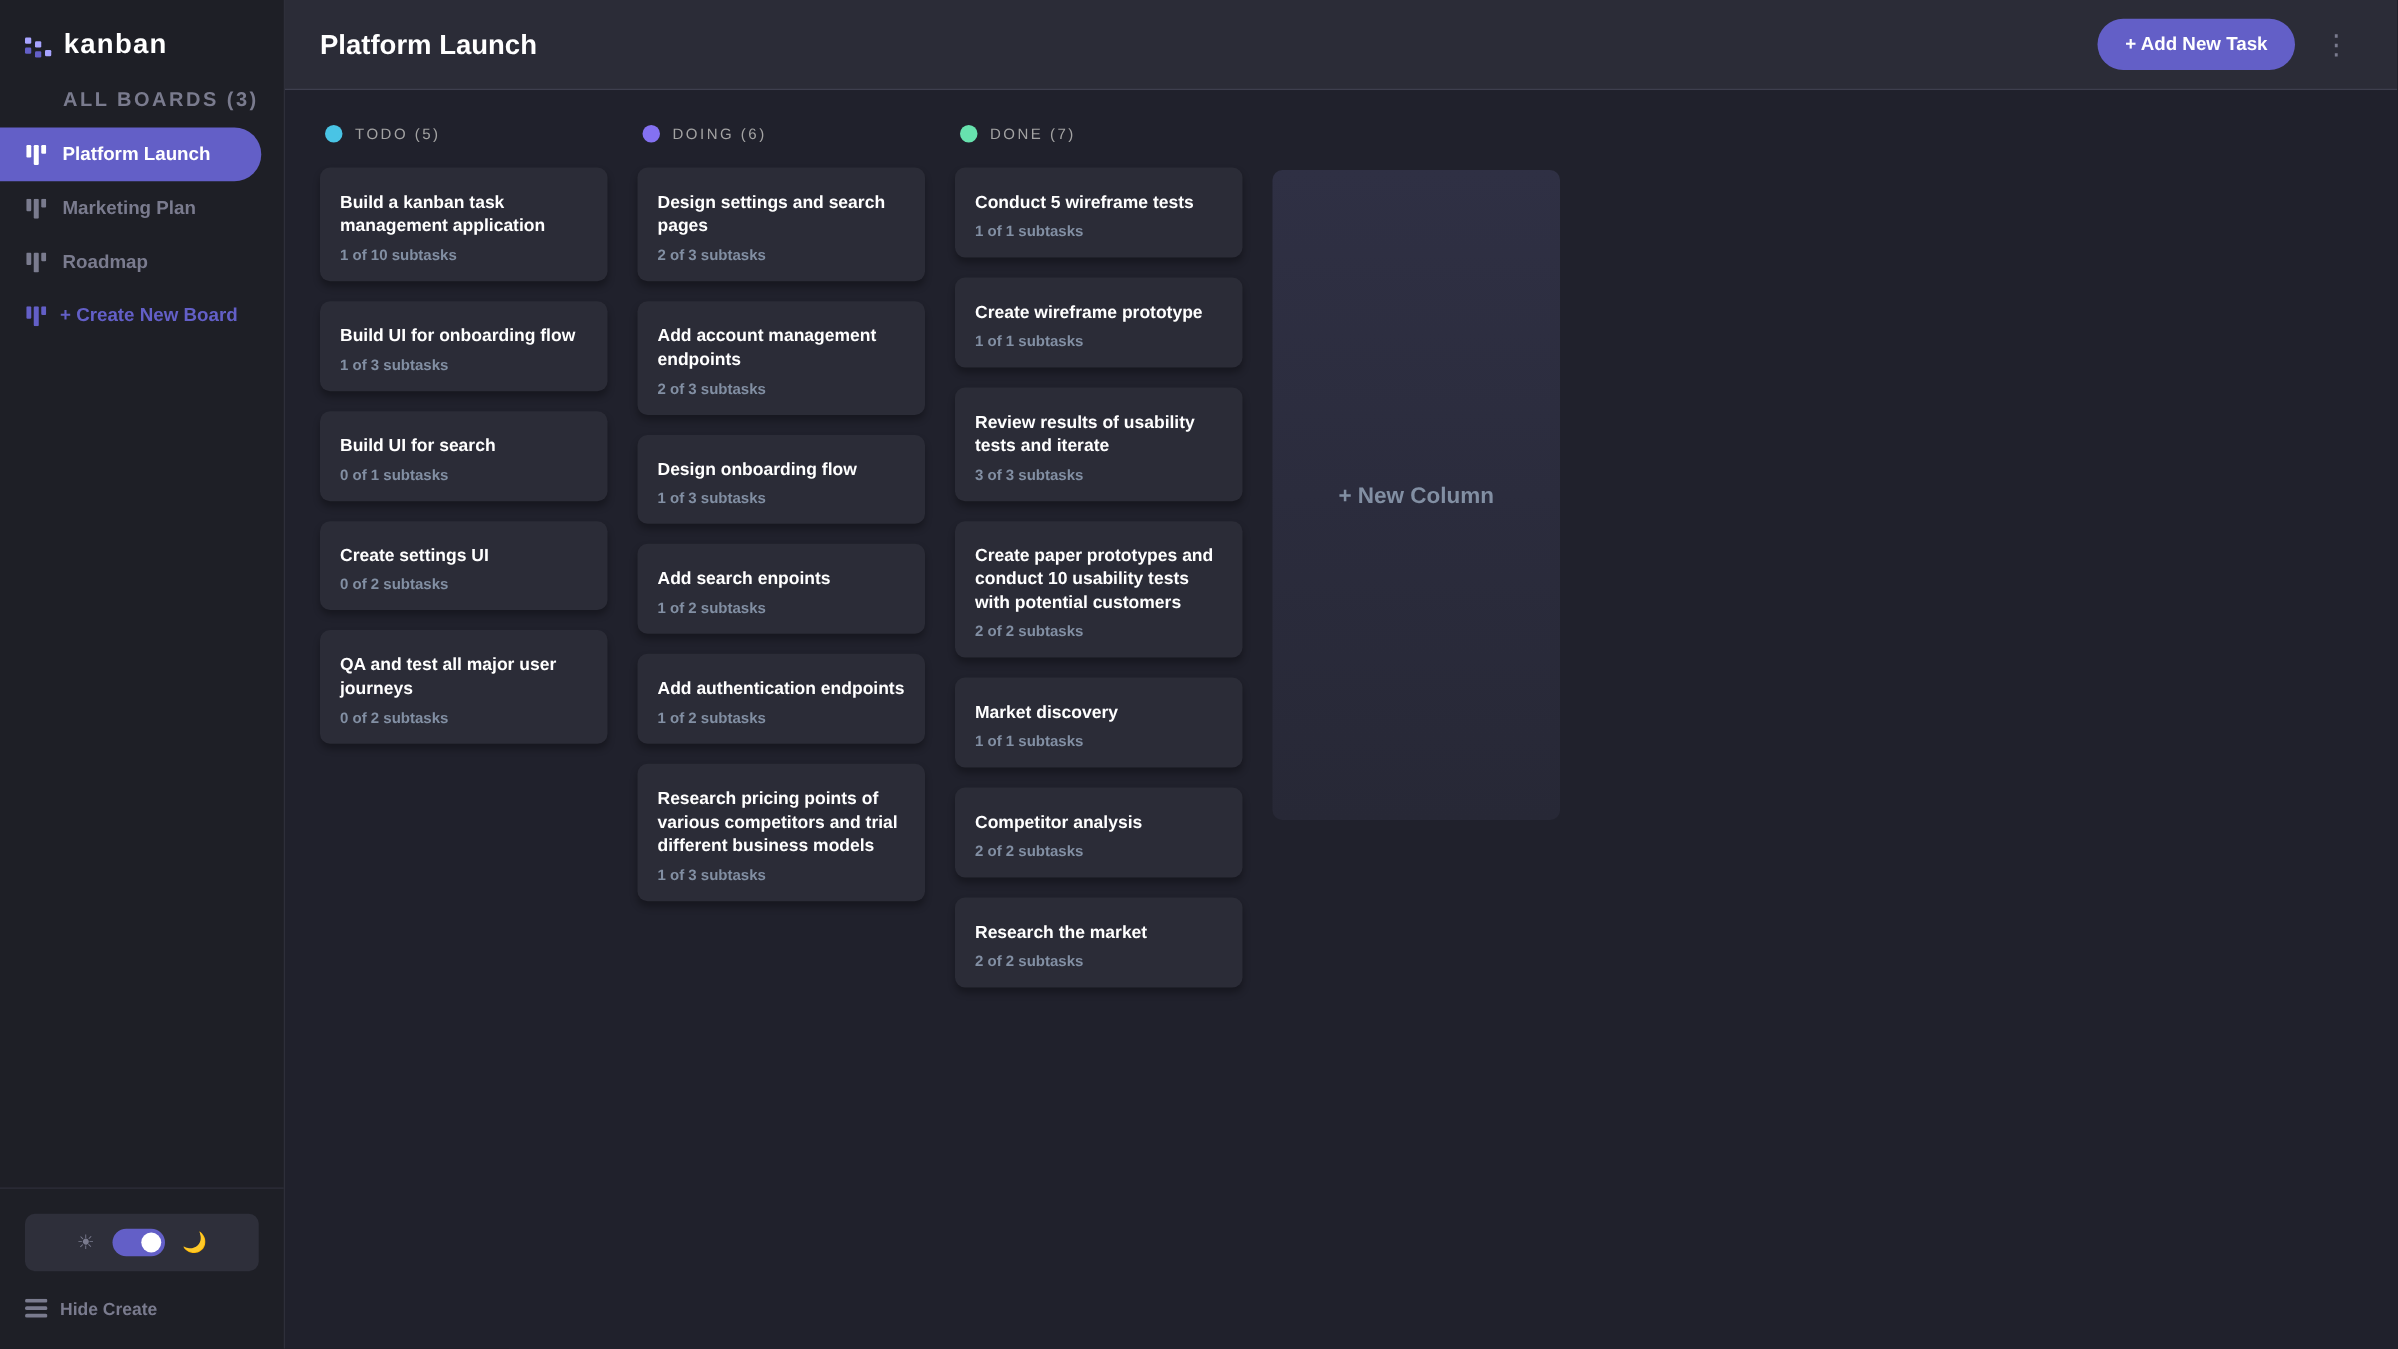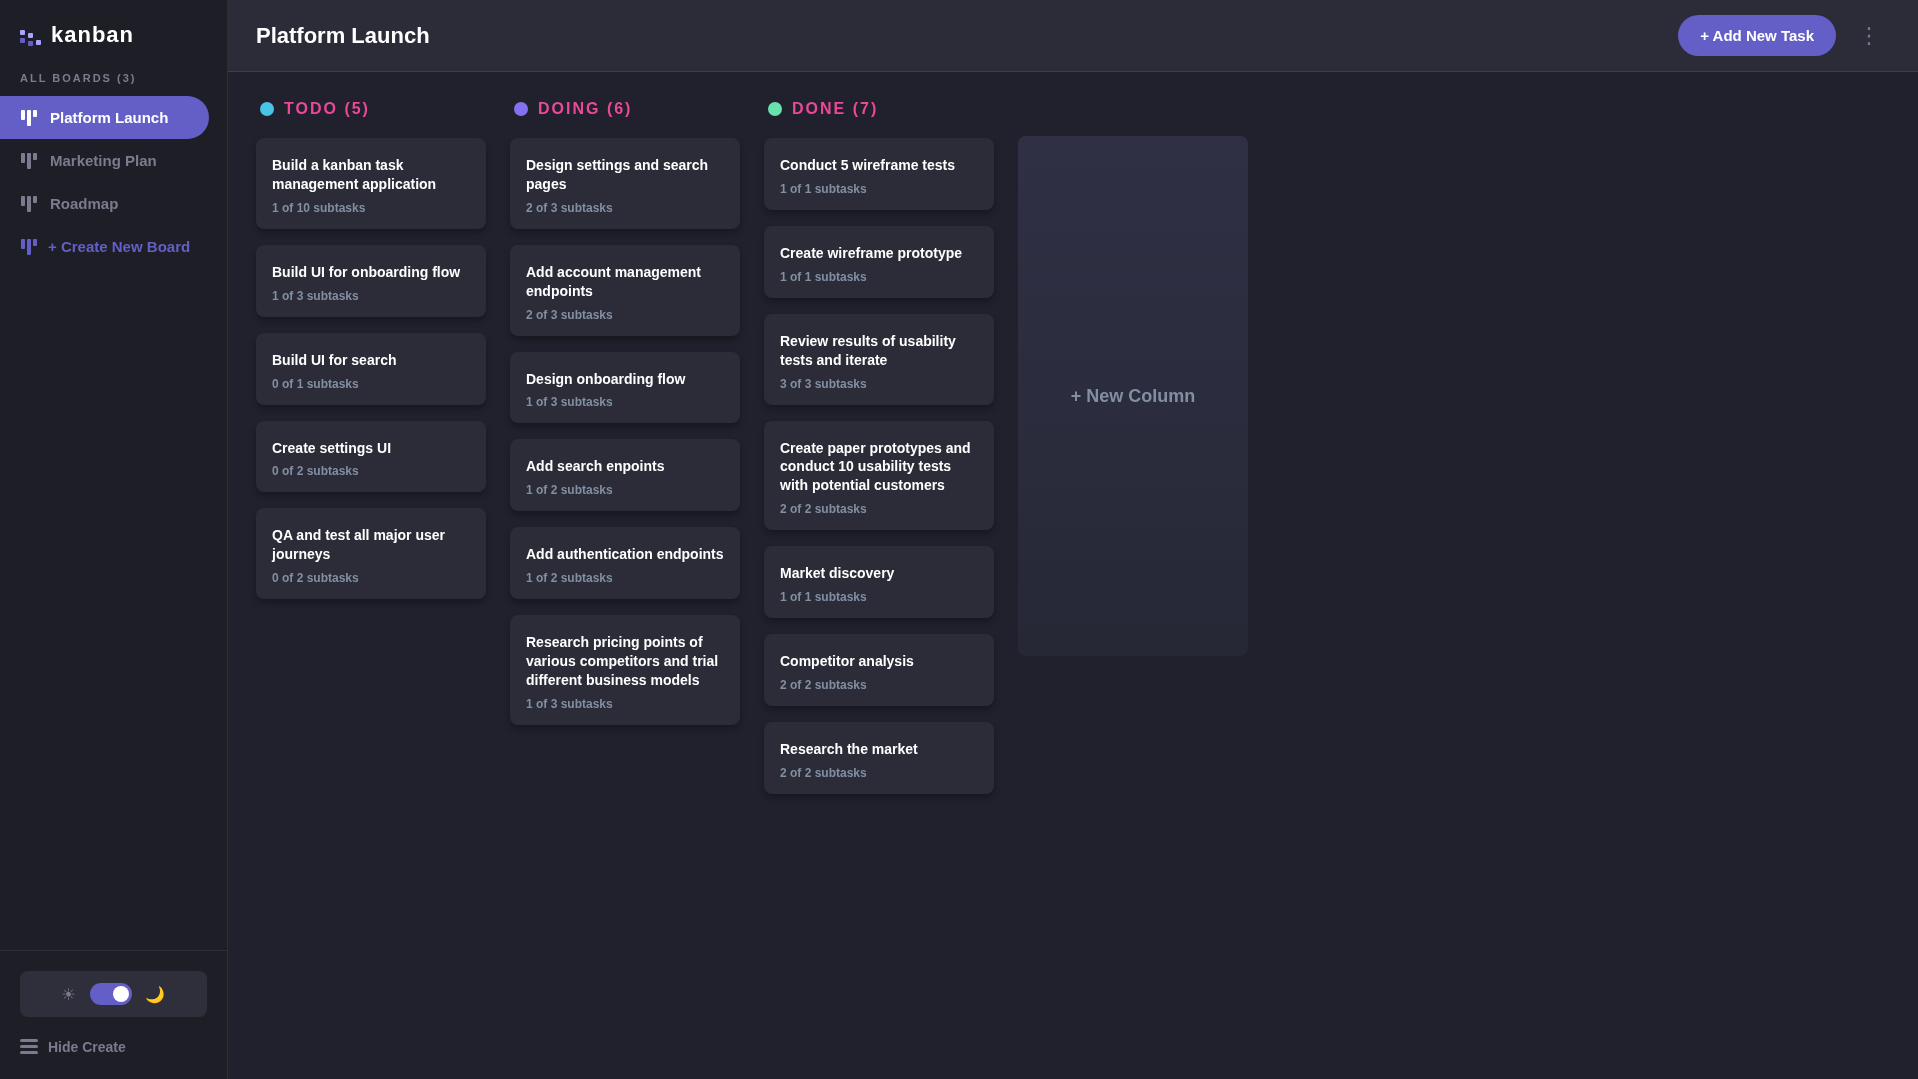--- a/index.html
+++ b/index.html
@@ -46,26 +46,27 @@
       border-radius: 1px;
     }
     .logo-dot.light { background: #a8a4ff; }
     .logo-text {
       font-size: 22px;
       font-weight: 700;
       color: #fff;
       letter-spacing: 1px;
     }
     .sidebar-section-label {
-      font-size: 11px;
+      font-size: 16px;
       font-weight: 700;
       color: #7a7b8e;
       letter-spacing: 2px;
       padding: 0 20px 12px 20px;
       text-transform: uppercase;
+      text-align: right;
     }
     .sidebar-nav {
       flex: 1;
       display: flex;
       flex-direction: column;
     }
     .sidebar-item {
       display: flex;
       align-items: center;
       gap: 12px;
@@ -223,24 +224,24 @@
     .column-dot {
       width: 14px;
       height: 14px;
       border-radius: 50%;
       flex-shrink: 0;
     }
     .dot-todo { background: #49c4e5; }
     .dot-doing { background: #8471f2; }
     .dot-done { background: #67e2ae; }
     .column-title {
-      font-size: 16px;
-      font-weight: 700;
+      font-size: 12px;
+      font-weight: 400;
       letter-spacing: 2px;
-      color: #ec4899;
+      color: #a3a3a3;
       text-transform: uppercase;
     }
     .card {
       background: #2b2c37;
       border-radius: 8px;
       padding: 18px 16px 14px 16px;
       cursor: pointer;
       box-shadow: 0 4px 6px rgba(0,0,0,0.3);
       transition: background 0.1s;
     }

